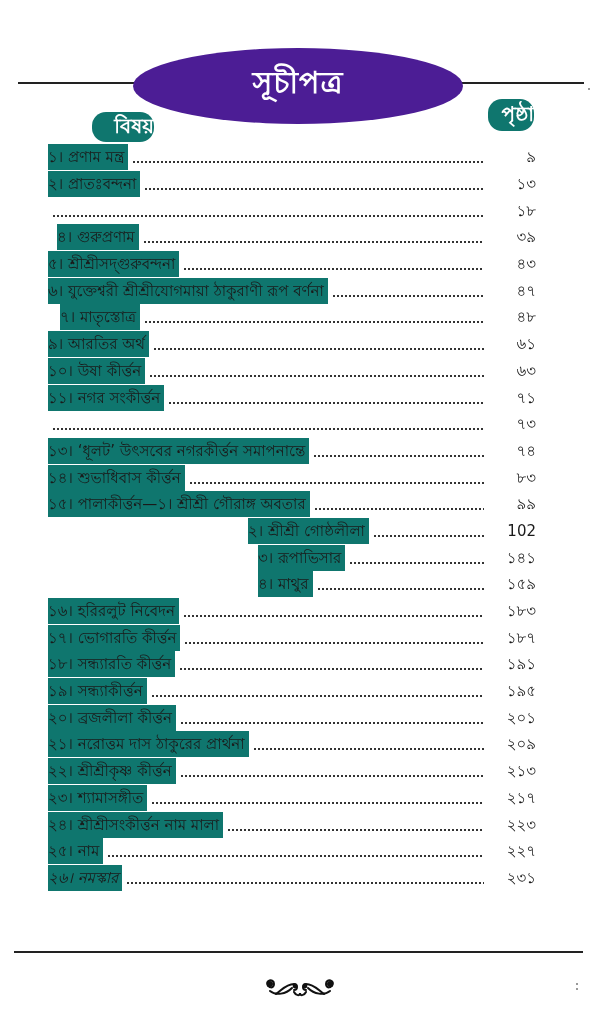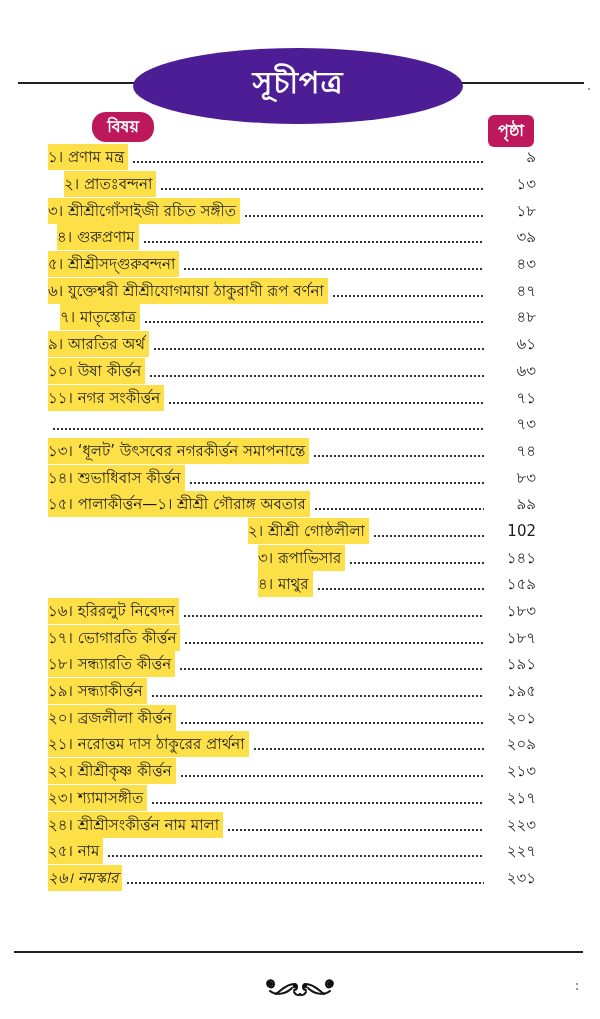--- a/index.html
+++ b/index.html
@@ -12,34 +12,34 @@
   }
   .title-ellipse {
     position: absolute; left: 133px; top: 48px; width: 330px; height: 76px;
     background: #4c1d95; border-radius: 50%;
     display: flex; align-items: center; justify-content: center;
   }
   .title-text {
     color: #ffffff; font-size: 30px; font-weight: bold; letter-spacing: 1px; margin-top: -4px;
   }
   .pill {
-    position: absolute; background: #be185d; color: #fff; font-weight: bold;
-    font-size: 16px; border-radius: 14px; display: flex; align-items: center; justify-content: center;
+    position: absolute; background: #0f766e; color: #fff; font-weight: bold;
+    font-size: 20px; border-radius: 14px; display: flex; align-items: center; justify-content: flex-end;
   }
   .pill-subject { left: 92px; top: 112px; width: 62px; height: 30px; }
-  .pill-page { left: 488px; top: 115px; width: 46px; height: 32px; border-radius: 6px; }
+  .pill-page { left: 488px; top: 99px; width: 46px; height: 32px; }
   .toc {
     position: absolute; left: 48px; top: 144px; width: 490px;
   }
   .row {
     position: relative; height: 26.7px; display: flex; align-items: center;
     font-size: 15px; line-height: 26px;
   }
   .row .title {
-    white-space: nowrap; flex: 0 0 auto; background: #fde047; padding-right: 4px;
+    white-space: nowrap; flex: 0 0 auto; background: #0f766e; padding-right: 4px;
   }
   .row .leader {
     flex: 1 1 auto; height: 2px; margin: 0 4px; align-self: center; margin-top: 10px;
     background-image: radial-gradient(circle, #333 0.9px, transparent 1.1px);
     background-size: 4px 2px; background-repeat: repeat-x;
   }
   .row .page {
     flex: 0 0 48px; text-align: right; white-space: nowrap; padding-right: 2px;
   }
   .row.sub .title { padding-left: 0; }
@@ -70,26 +70,25 @@
   <span>পৃষ্ঠা</span>
 </div>
 
 <div class="toc" id="toc">
     <div class="row">
       <span class="title" style="margin-left: 0px;"><span>১।</span> <span>প্রণাম মন্ত্র</span></span>
       <span class="leader"></span>
       <span class="page">৯</span>
     </div>
     <div class="row">
-      <span class="title" style="margin-left: 16px;"><span>২।</span> <span>প্রাতঃবন্দনা</span></span>
+      <span class="title" style="margin-left: 0px;"><span>২।</span> <span>প্রাতঃবন্দনা</span></span>
       <span class="leader"></span>
       <span class="page">১৩</span>
     </div>
     <div class="row">
-      <span class="title" style="margin-left: 0px;"><span>৩।</span> <span>শ্রীশ্রীগোঁসাইজী রচিত সঙ্গীত</span></span>
       <span class="leader"></span>
       <span class="page">১৮</span>
     </div>
     <div class="row">
       <span class="title" style="margin-left: 9px;"><span>৪।</span> <span>গুরুপ্রণাম</span></span>
       <span class="leader"></span>
       <span class="page">৩৯</span>
     </div>
     <div class="row">
       <span class="title" style="margin-left: 0px;"><span>৫।</span> <span>শ্রীশ্রীসদ্‌গুরুবন্দনা</span></span>

